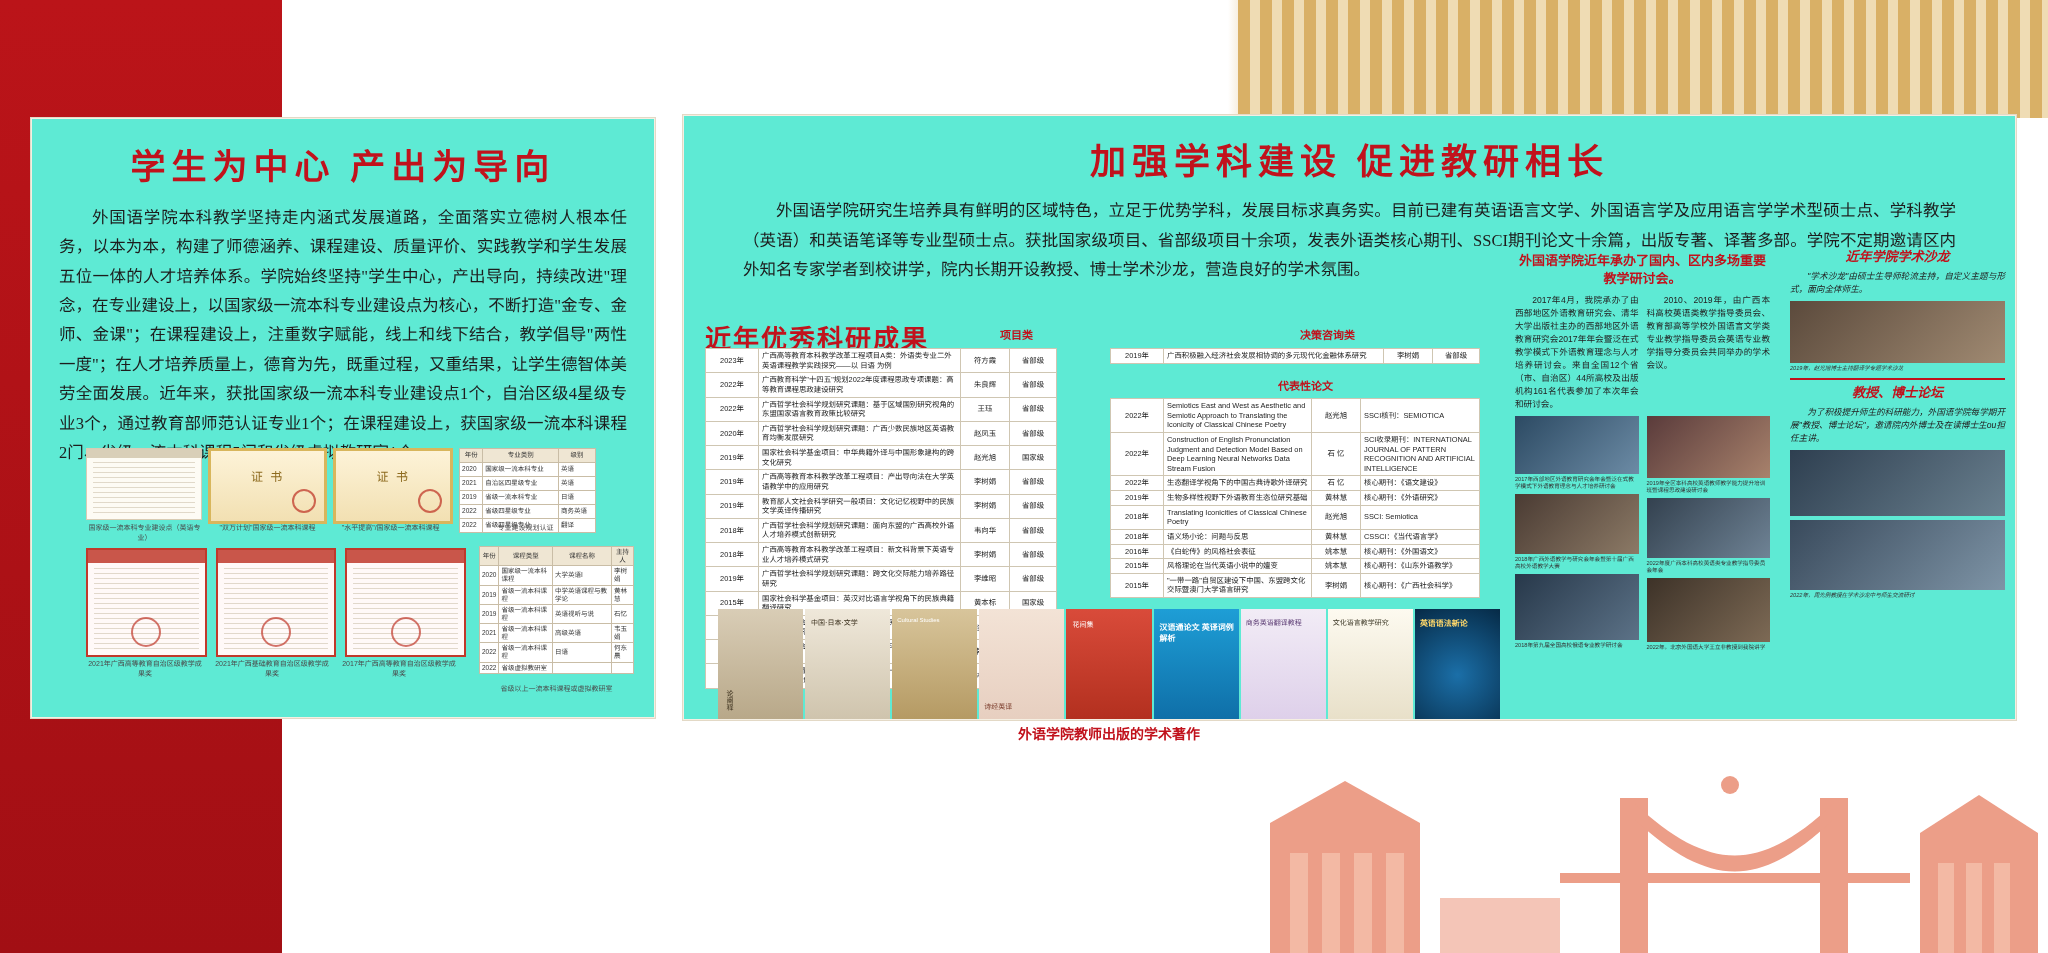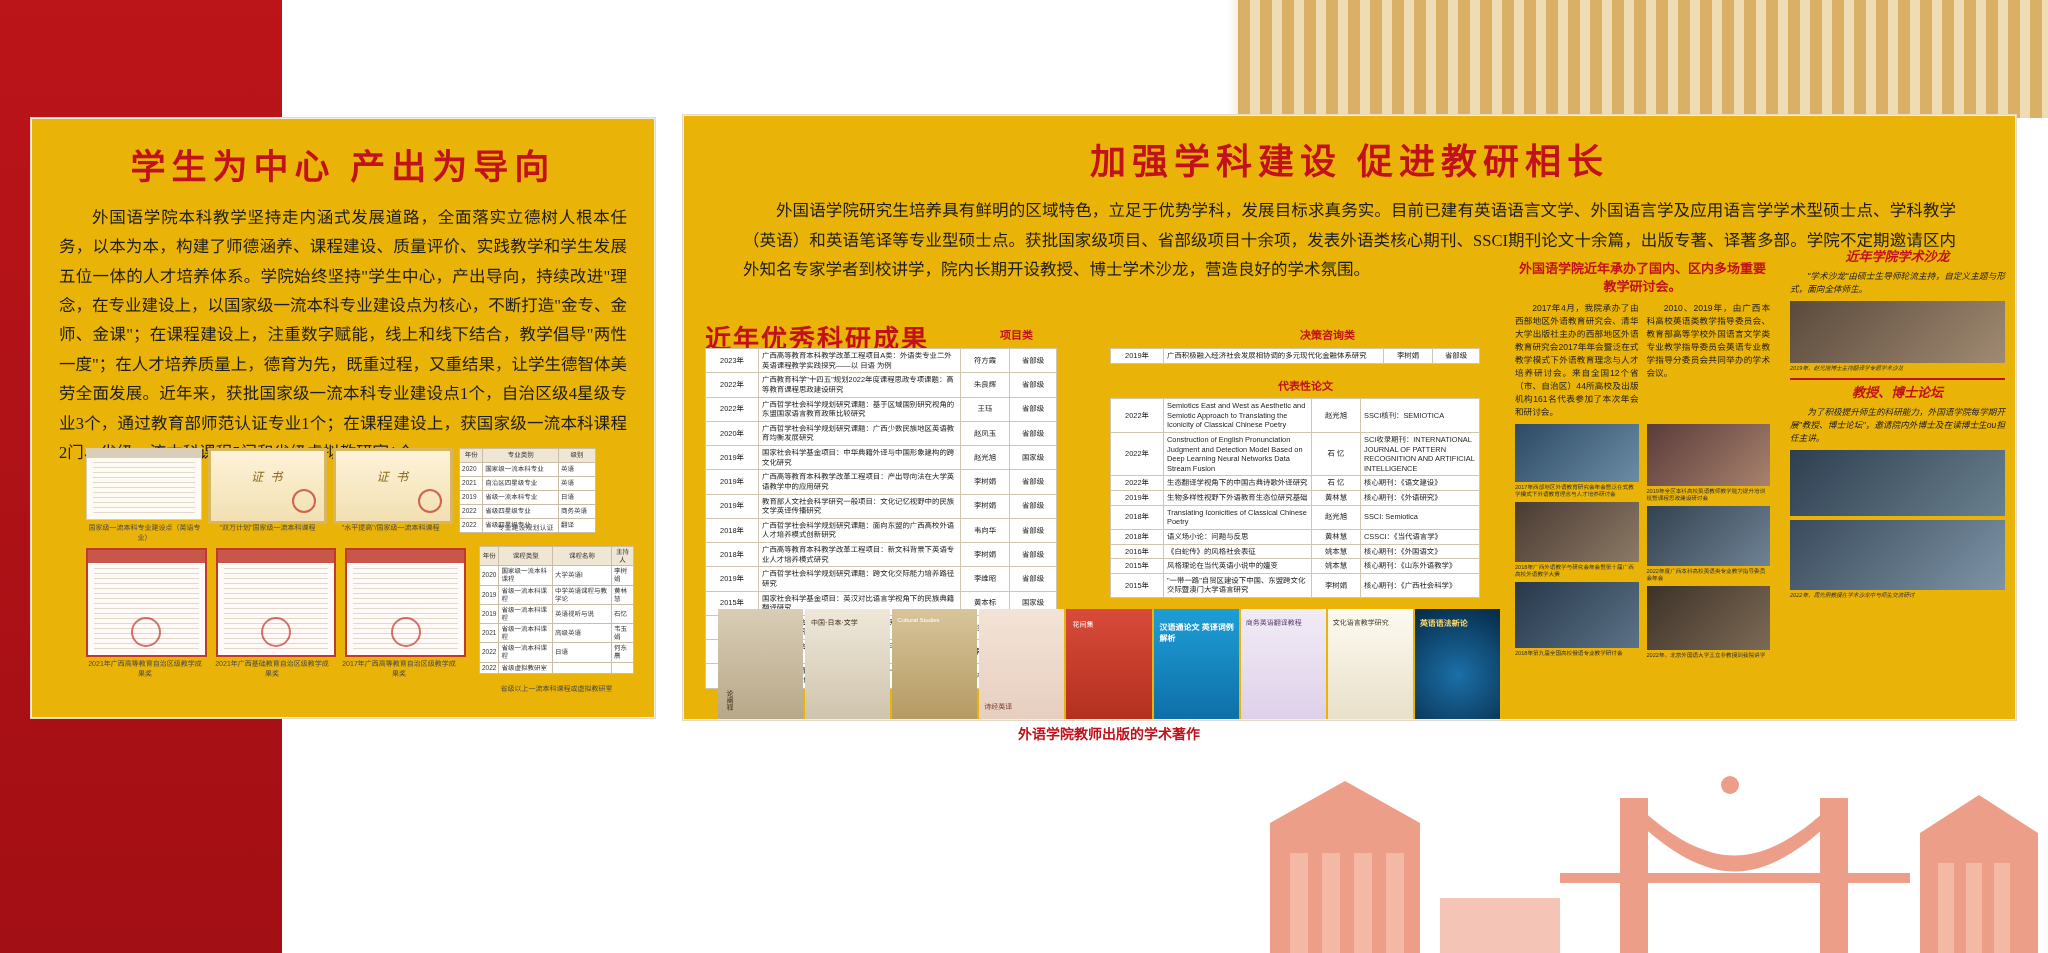--- a/index.html
+++ b/index.html
@@ -21,21 +21,21 @@
   #bg-gold-left-fade{
     position:absolute;right:810px;top:0;width:10px;height:118px;
     background:linear-gradient(90deg,rgba(255,255,255,1),rgba(217,176,102,.2));
   }
   #bg-bridge{
     position:absolute;left:1260px;bottom:0;width:788px;height:230px;
     opacity:.95;
   }
   
   .panel{
-    position:absolute;background:#eab308;
+    position:absolute;background:#5eead4;
     border:1px solid #e3d9c6;
     box-shadow:0 0 0 1px #f5efe2 inset;
   }
   #panel-left{left:30px;top:117px;width:624px;height:600px;}
   #panel-right{left:682px;top:114px;width:1333px;height:605px;}
 
   .panel-title{
     text-align:center;font-weight:bold;color:#c1121c;
     letter-spacing:3px;font-family:"Liberation Serif","DejaVu Serif",serif;
   }
@@ -45,21 +45,21 @@
   .body-text{
     color:#1d1d1d;line-height:1.78;text-align:justify;
     font-family:"Liberation Serif","DejaVu Serif",serif;
   }
   #left-body{font-size:16.5px;margin:14px 28px 0 28px;text-indent:2em;}
   #right-body{font-size:16.5px;margin:12px 60px 0 60px;text-indent:2em;line-height:1.8;}
 
   
   #left-cert-row1{position:absolute;left:55px;top:330px;width:510px;height:85px;display:flex;gap:6px;}
   .cert-doc{
-    background:#fdfbf4;border:1px solid #d8ccb4;position:relative;overflow:hidden;font-style:italic;
+    background:#fdfbf4;border:1px solid #d8ccb4;position:relative;overflow:hidden;
   }
   .cert-lines{position:absolute;left:6px;top:8px;right:6px;bottom:6px;
     background:repeating-linear-gradient(180deg,#c9bda6 0px,#c9bda6 1px,transparent 1px,transparent 5px);
     opacity:.55;}
   .cert-gold{
     background:linear-gradient(180deg,#fdf3d8,#f2e0b2);border:3px solid #d8b65c;
   }
   .cert-gold .seal{
     position:absolute;right:8px;bottom:8px;width:20px;height:20px;border-radius:50%;
     border:2px solid #c0392b;opacity:.75;
@@ -113,21 +113,21 @@
   .sub-head{
     color:#c1121c;font-weight:bold;font-size:13px;text-align:center;line-height:1.4;
     font-family:"Liberation Serif","DejaVu Serif",serif;
   }
   .sub-text{font-size:8.6px;color:#222;line-height:1.5;text-align:justify;text-indent:2em;
     font-family:"Liberation Sans",sans-serif;}
   .photo{background:#3b4a5a;position:relative;overflow:hidden;}
   .pcap{font-size:5.6px;color:#333;line-height:1.25;margin-top:2px;}
   .divider-red{height:2px;background:#c1121c;}
 
-  #col-seminar{position:absolute;left:1515px;top:260px;width:255px;}
+  #col-seminar{position:absolute;left:1515px;top:252px;width:255px;}
   #col-salon{position:absolute;left:1790px;top:248px;width:215px;font-style:italic;}
 </style>
 </head>
 <body>
 
 <div id="bg-left-red-inner"></div>
 <div id="bg-gold-stripes"></div>
 <div id="bg-gold-left-fade"></div>
 
 <svg id="bg-bridge" viewBox="0 0 788 230" preserveAspectRatio="none">

